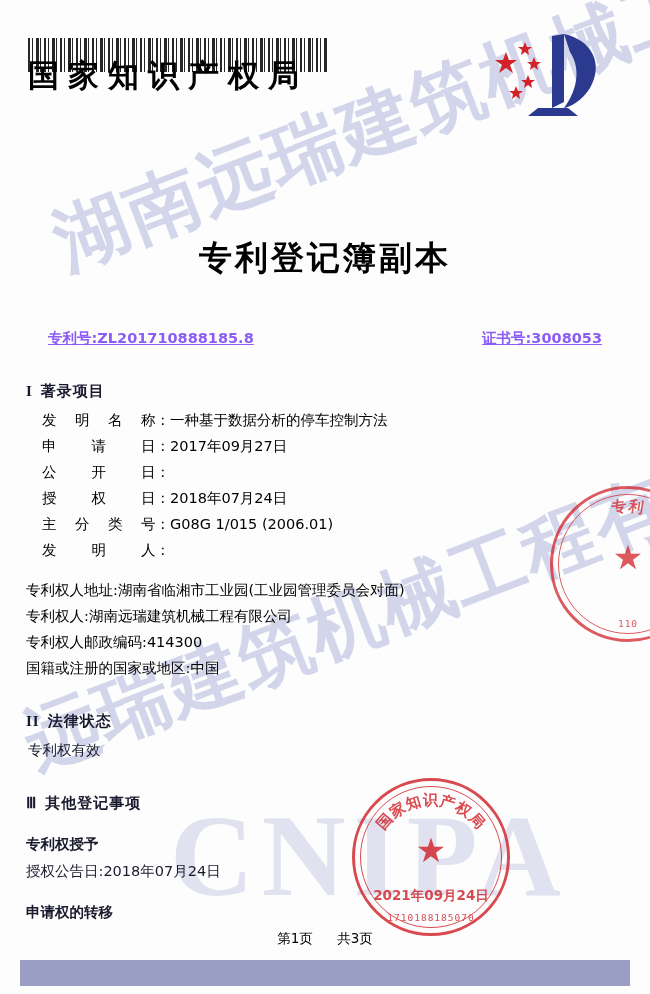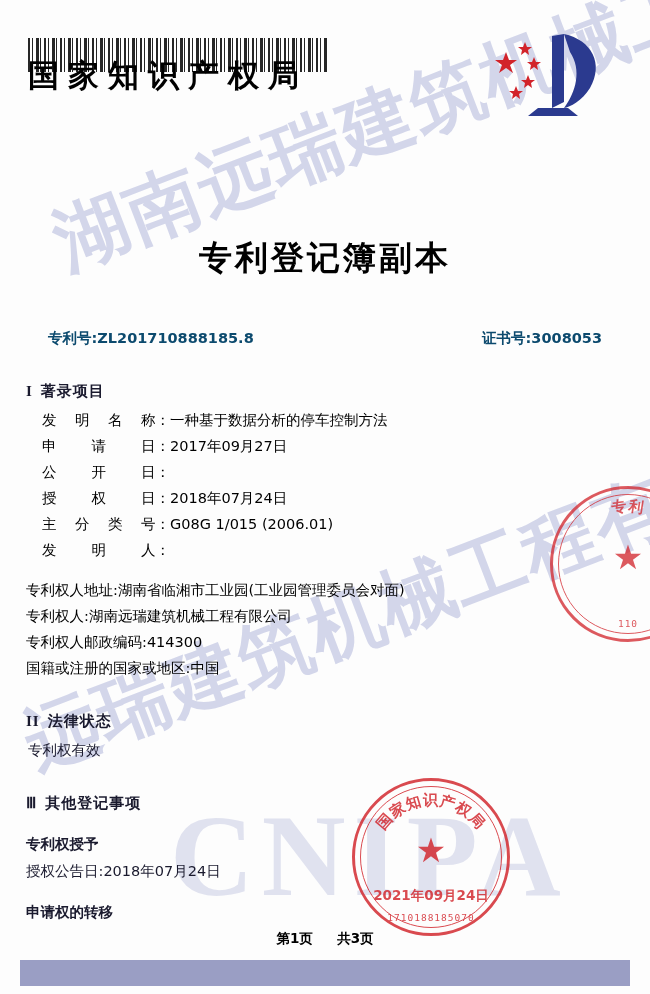--- a/index.html
+++ b/index.html
@@ -135,21 +135,22 @@
   
   .numbers {
     position: relative;
     z-index: 3;
     display: flex;
     justify-content: space-between;
     margin: 48px 48px 0 48px;
     font-size: 14.5px;
     font-family: "DejaVu Sans", sans-serif;
     font-weight: bold;
-    color: #0c4a6e;
+    color: #8b5cf6;
+    text-decoration: underline;
   }
 
   
   .section {
     position: relative;
     z-index: 3;
     margin: 0 26px;
   }
   .sec-head {
     font-size: 15px;
@@ -292,21 +293,21 @@
     position: absolute;
     left: 0;
     right: 0;
     bottom: 46px;
     text-align: center;
     font-size: 13.5px;
     font-family: "DejaVu Sans", sans-serif;
     z-index: 3;
     color: #000;
   }
-  .footer span { margin: 0 10px; font-weight: bold; }
+  .footer span { margin: 0 10px; }
   .bottom-bar {
     position: absolute;
     left: 20px;
     right: 20px;
     bottom: 8px;
     height: 26px;
     background: #9a9ec4;
     z-index: 3;
   }
 </style>

